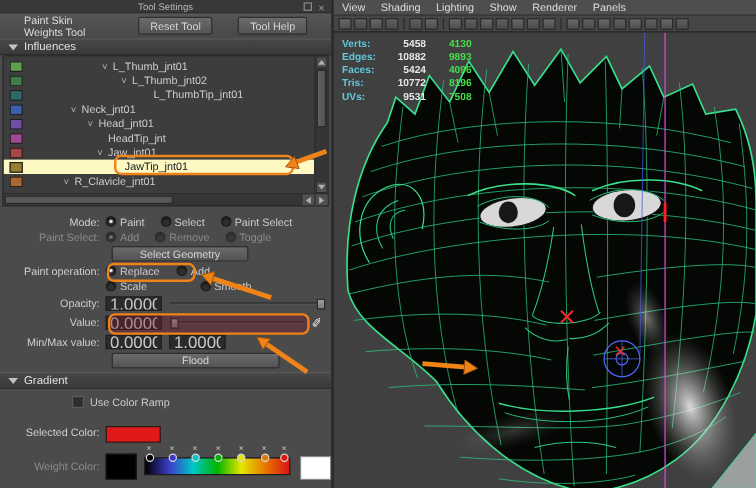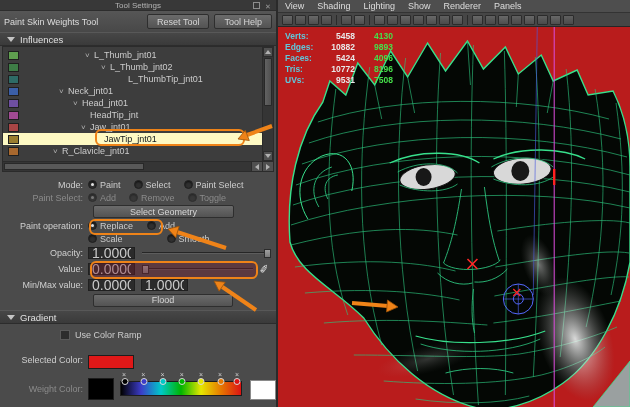--- a/index.html
+++ b/index.html
@@ -9,21 +9,21 @@
 
   
   .left{flex:0 0 278px;width:278px;background:#4b4b4b;border-right:2px solid #2a2a2a;
         display:flex;flex-direction:column;font-size:9px;color:#ccc;overflow:hidden}
   .titlebar{height:11px;background:#383838;border-bottom:1px solid #2d2d2d;display:flex;
             align-items:center;justify-content:center;font-size:8px;color:#b5b5b5;position:relative;flex:none}
   .winicons{position:absolute;right:4px;top:2px;display:flex;gap:5px}
   .winicon{width:7px;height:7px;border:1px solid #8d8d8d;position:relative}
   .winicon.x{border:none}
   .winicon.x::before{content:"\2715";font-size:7px;color:#9a9a9a;line-height:7px}
-  .toolhead{height:21px;flex:none;display:flex;align-items:center;gap:5px;padding:0 4px;
+  .toolhead{height:21px;flex:none;display:flex;align-items:center;gap:21px;padding:0 20px;
             background:linear-gradient(#565656,#484848)}
   .tname{flex:1;color:#ddd}
   .btn{background:linear-gradient(#6b6b6b,#535353);border:1px solid #2e2e2e;border-radius:2px;
        color:#d6d6d6;font-size:9px;font-family:inherit;height:15px;padding:0 9px;cursor:pointer}
   .sechead{height:14px;flex:none;background:linear-gradient(#474747,#3a3a3a);border-top:1px solid #585858;
            border-bottom:1px solid #2c2c2c;display:flex;align-items:center;gap:5px;padding:0 7px;
            color:#e0e0e0;font-size:9.5px}
   .tri{width:0;height:0;border-left:4px solid transparent;border-right:4px solid transparent;
        border-top:5px solid #c4c4c4}
 
@@ -57,21 +57,21 @@
   .frow.tall{height:15px}
   .flabel{width:88px;flex:none;text-align:right;padding-right:5px;color:#cfcfcf}
   .flabel.dim,.dim{color:#8b8b8b}
   .radio{display:flex;align-items:center;gap:3px;margin-right:13px;cursor:pointer}
   .rb{width:9px;height:9px;flex:none;border-radius:50%;background:#303030;border:1px solid #1f1f1f;
       box-shadow:inset 0 1px 2px rgba(0,0,0,.7);position:relative}
   .radio.on .rb::after{content:"";position:absolute;inset:2px;border-radius:50%;background:#e2e2e2}
   .radio.disabled{color:#8b8b8b}
   .radio.disabled .rb{opacity:.65}
   .radio.disabled.on .rb::after{background:#909090}
-  .midbtn{margin-left:93px;width:141px;height:13px;padding:0}
+  .midbtn{margin-left:93px;width:114px;height:13px;padding:0}
   .floodbtn{margin-left:93px;width:140px;height:13px;padding:0}
   .nfield{width:47px;height:12px;flex:none;background:#2b2b2b;border:1px solid #202020;color:#c9c9c9;
           font-size:14px;font-family:inherit;padding:0 3px}
   .slider{position:relative;height:12px;flex:1;margin:0 7px;cursor:pointer}
   .strack{position:absolute;left:0;right:0;top:5px;height:2px;background:#262626;border-bottom:1px solid #5d5d5d}
   .shandle{position:absolute;top:2px;width:7px;height:9px;background:linear-gradient(#a0a0a0,#7b7b7b);
            border:1px solid #2c2c2c}
   .pen{width:13px;height:13px;flex:none;margin-right:3px;position:relative;cursor:pointer}
   .pen::before{content:"\270E";position:absolute;left:0;top:0;font-size:11px;color:#ececec;transform:rotate(-98deg)}
   .cb{width:10px;height:10px;flex:none;background:#2d2d2d;border:1px solid #5a5a5a;margin:0 5px 0 60px;cursor:pointer}
@@ -88,21 +88,21 @@
   .right{flex:1;min-width:0;display:flex;flex-direction:column;background:#000}
   .menubar{height:13px;flex:none;background:#4e4e4e;border-bottom:1px solid #333;display:flex;
            align-items:center;gap:13px;padding:0 7px;font-size:9px;color:#dedede}
   .menubar span{cursor:pointer}
   .icontb{height:14px;flex:none;background:#464646;border-bottom:1px solid #262626;display:flex;
           align-items:center;gap:2px;padding:0 4px}
   .vicon{width:11px;height:10px;flex:none;background:linear-gradient(#606060,#4a4a4a);
          border:1px solid #2b2b2b;border-radius:1px;cursor:pointer}
   .vicon:nth-child(odd){background:linear-gradient(#686868,#4e4e4e)}
   .vsep{width:1px;height:10px;background:#2a2a2a;margin:0 2px;flex:none}
-  .vp{position:relative;flex:1;background:#b91c1c;overflow:hidden}
+  .vp{position:relative;flex:1;background:#404040;overflow:hidden}
   .wire{position:absolute;inset:0;width:100%;height:100%}
   .hud{position:absolute;left:7px;top:4px;font-size:8.5px;line-height:11px;font-weight:bold;
        font-family:"Liberation Sans",sans-serif;pointer-events:none}
   .hudrow{display:flex}
   .hudlabel{width:34px;color:#5fc8dc}
   .hudtotal{width:36px;text-align:right;color:#e8e8e8}
   .hudsel{width:38px;text-align:right;color:#46e04a}
 
   
   .anno{position:absolute;left:0;top:0;width:630px;height:407px;pointer-events:none;z-index:40}

